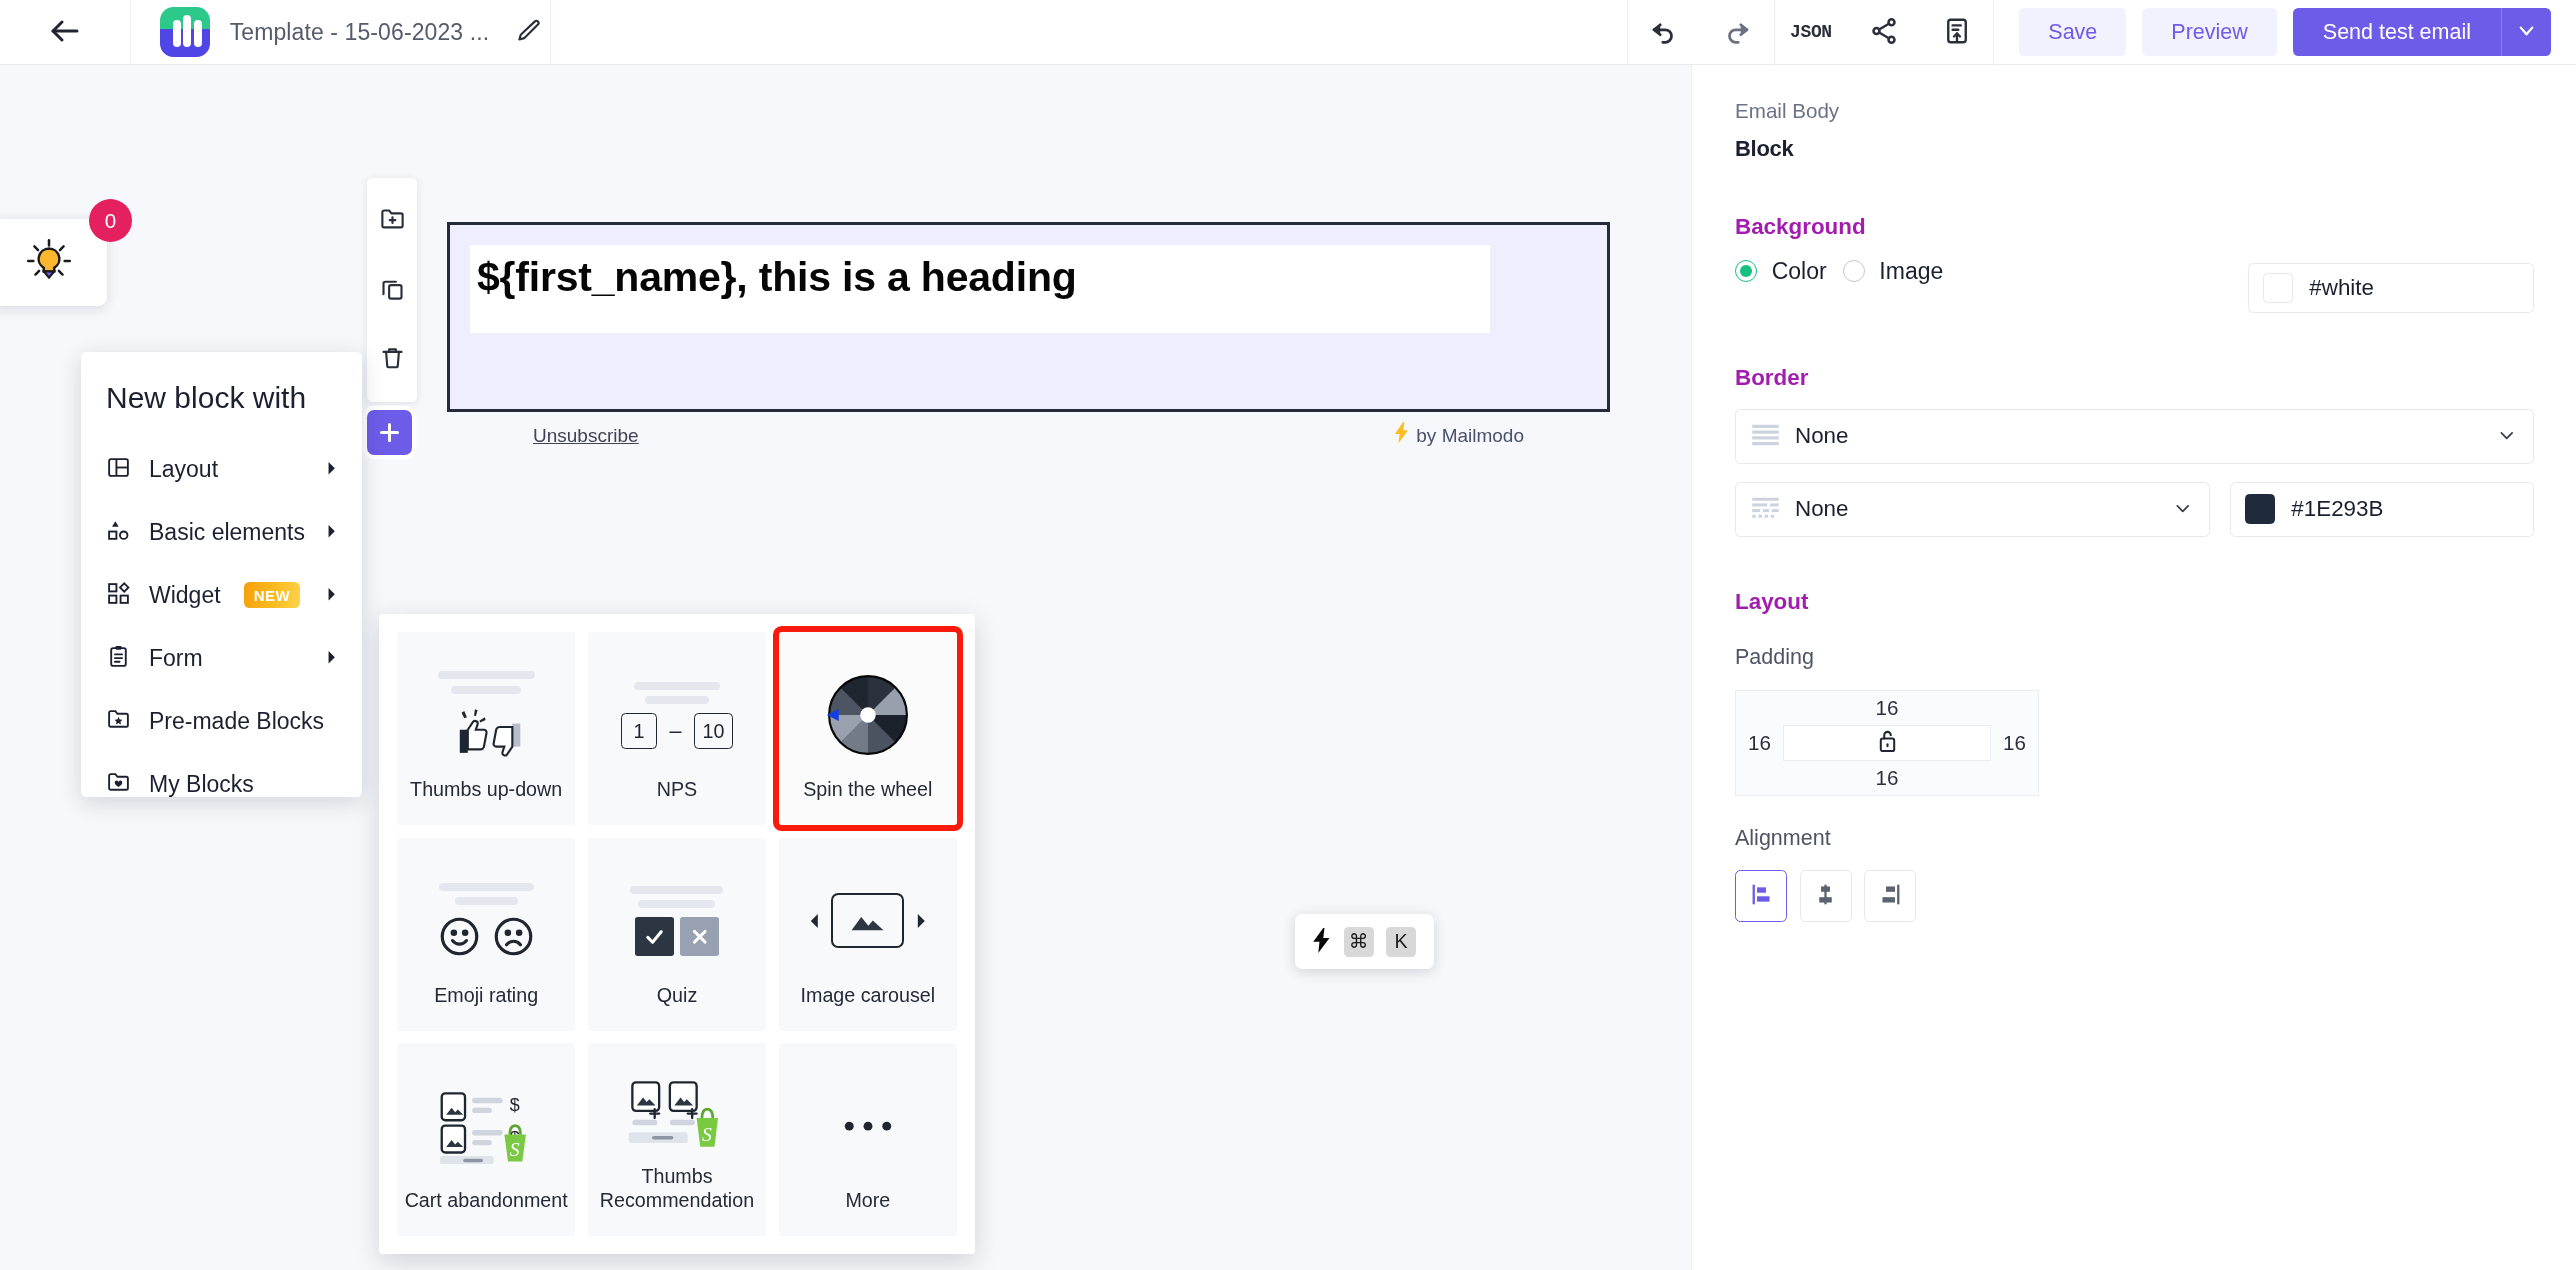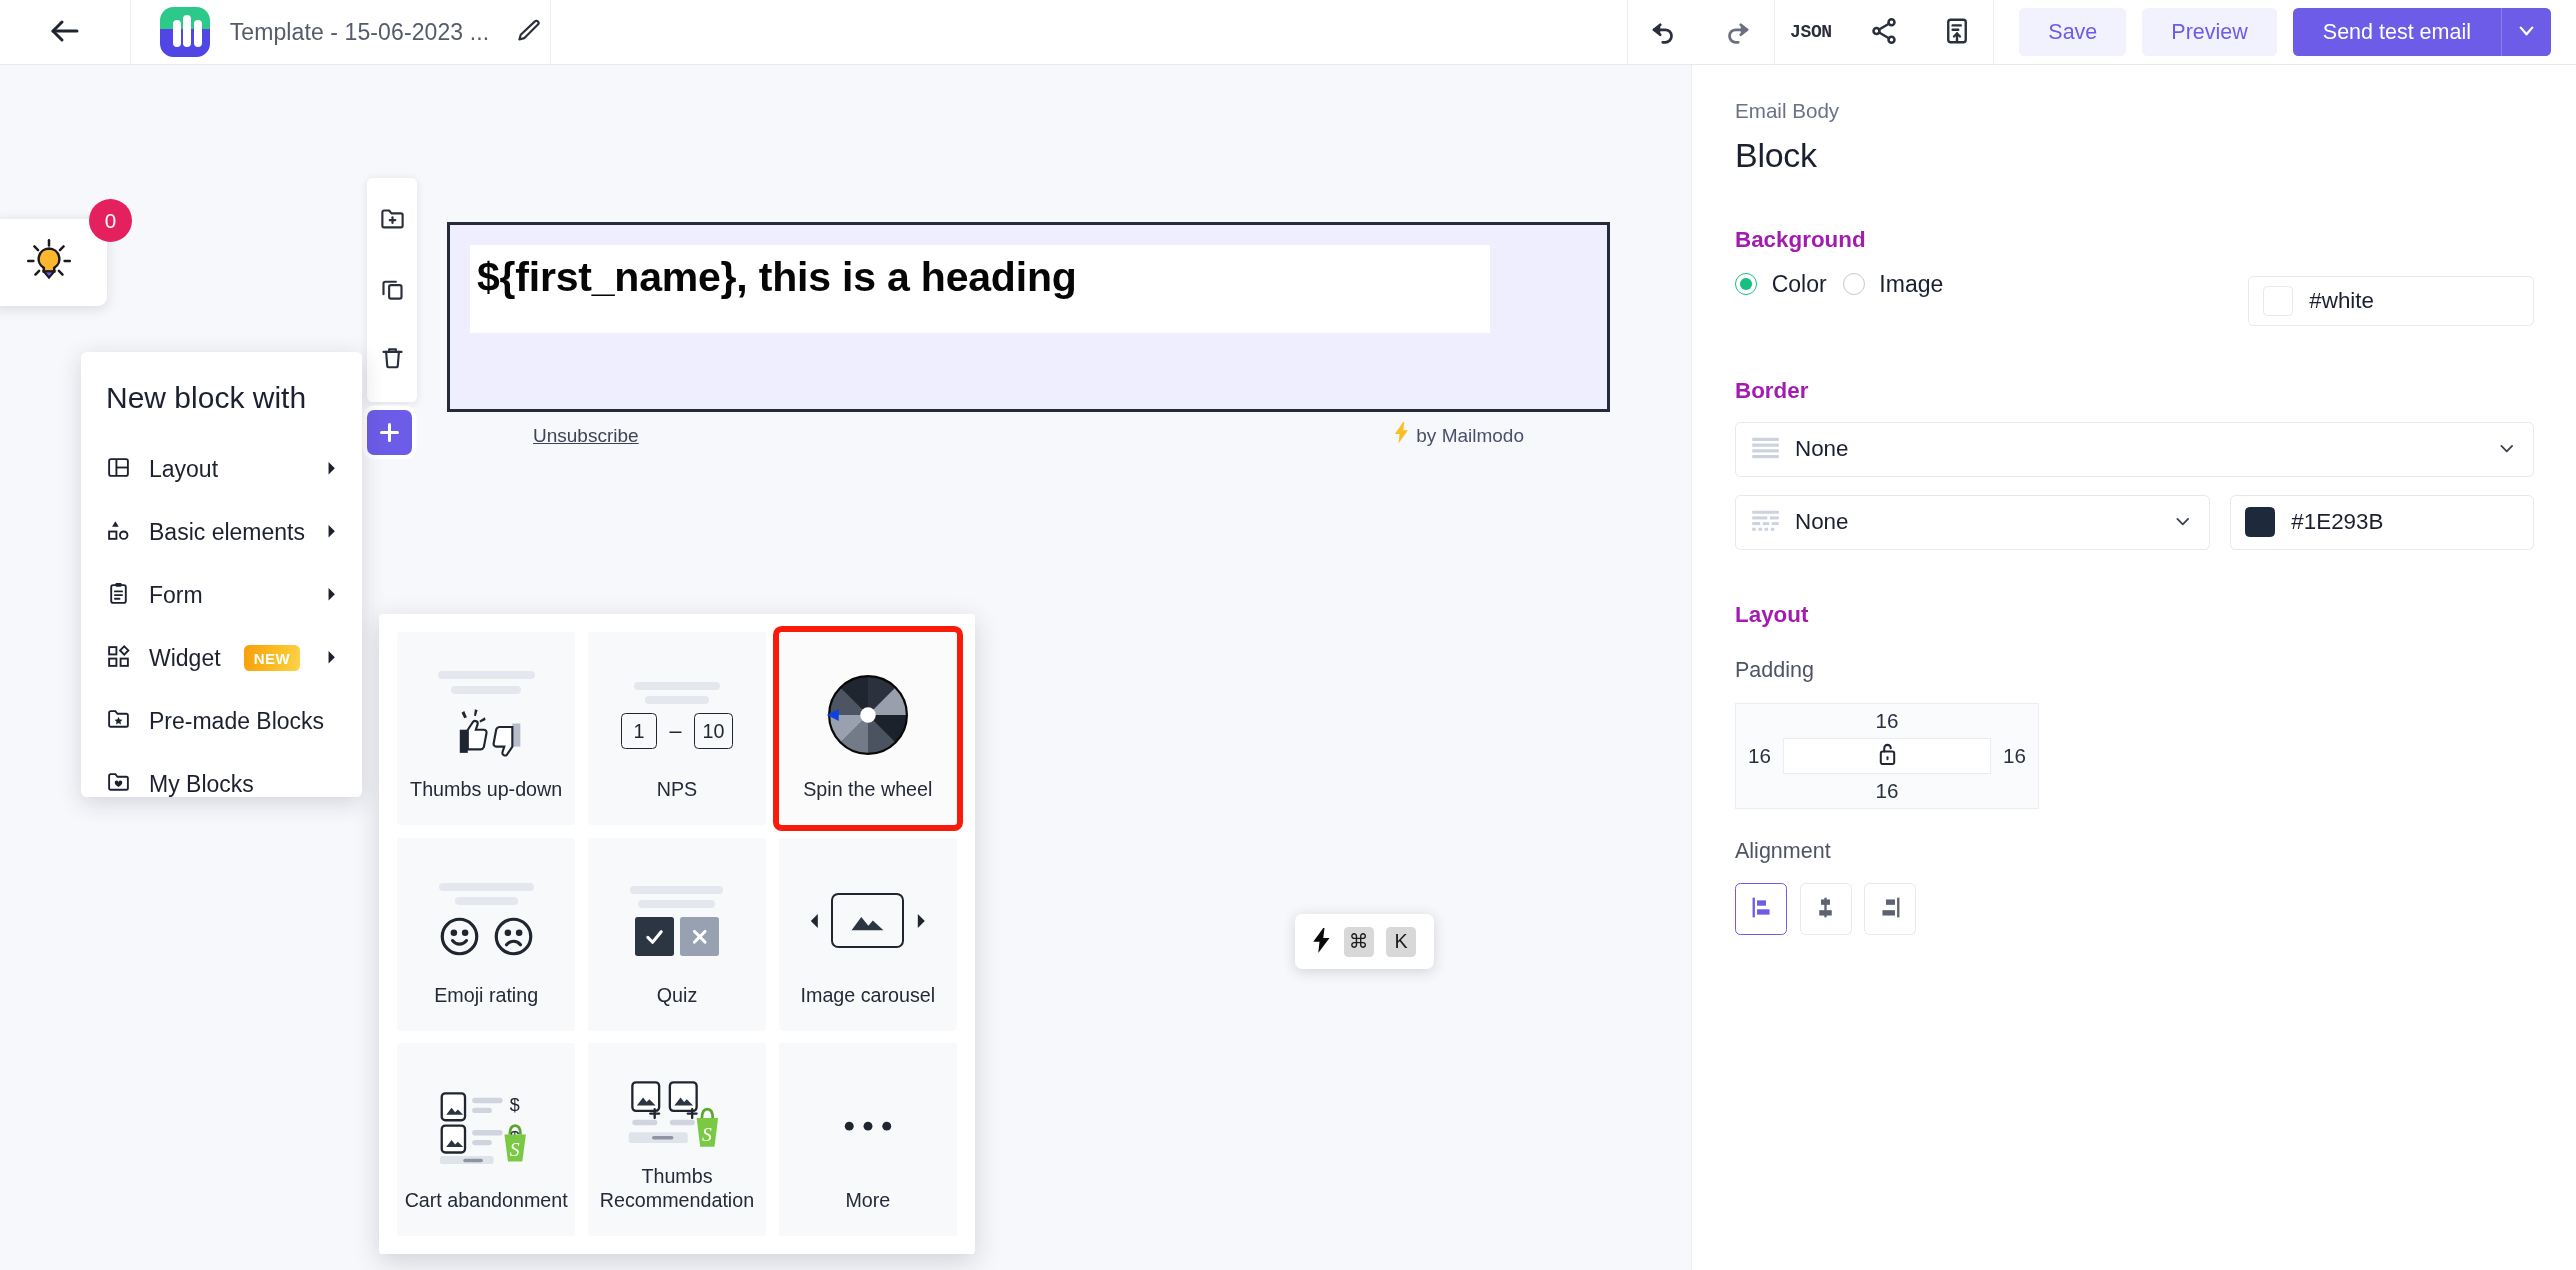--- a/index.html
+++ b/index.html
@@ -232,21 +232,21 @@
     position: absolute; top: 65px; left: 1691px;
     width: 886px; height: 1205px;
     background: #ffffff;
     border-left: 0.9px solid #eceef3;
     padding: 34px 43px 0 43px;
   }
   .crumb {
     font-size: 20.6px; color: #6b7285; 
     cursor: pointer; display: inline-block; margin-bottom: 12.5px;
   }
-  .rp-title { font-size: 34px; font-weight: 400; color: #1b2030; letter-spacing: -0.3px; }
+  .rp-title { font-size: 22px; font-weight: 700; color: #1b2030; letter-spacing: -0.3px; }
   .rp-section { font-size: 22.4px; font-weight: 700; color: #a21caf; margin-top: 52px; }
   .rp-sub     { font-size: 21.5px; color: #4e5466; margin-top: 30px; }
 
   .bg-row {
     display: flex; align-items: flex-start; margin-top: 18px;
     justify-content: space-between;
   }
   .radios { display: flex; flex-direction: row; gap: 16px; }
   .radio { display: flex; align-items: center; gap: 14.3px; cursor: pointer; }
   .radio .dot {
@@ -515,47 +515,47 @@
     <span class="mi-label">Basic elements</span>
     <span class="mi-caret">
       <svg width="14.3" height="14.3" viewBox="0 0 12 16">
           <path d="M2 1l7 7-7 7z" fill="#1c2030"></path>
         </svg>
     </span>
   </div>
 
   <div class="menu-item">
     <span>
+      <svg width="25" height="25" viewBox="0 0 24 24" fill="none" stroke="#1c2030" stroke-width="1.8">
+          <rect x="3" y="3" width="7" height="7"></rect>
+          <rect x="3" y="14" width="7" height="7"></rect>
+          <rect x="14" y="14" width="7" height="7"></rect>
+          <path d="M17.5 2.2l4 4-4 4-4-4z"></path>
+        </svg>
+    </span>
+    <span class="mi-label">Widget</span>
+    <span class="badge-new">NEW</span>
+    <span class="mi-caret">
+      <svg width="14.3" height="14.3" viewBox="0 0 12 16">
+          <path d="M2 1l7 7-7 7z" fill="#1c2030"></path>
+        </svg>
+    </span>
+  </div>
+
+  <div class="menu-item">
+    <span>
       <svg width="25" height="25" viewBox="0 0 24 24" fill="none" stroke="#1c2030" stroke-width="1.8" stroke-linecap="round">
           <rect x="5" y="4" width="14" height="17" rx="1.8"></rect>
           <rect x="9" y="2" width="6" height="3.4" rx="1" fill="#1c2030" stroke="none"></rect>
           <line x1="8.6" y1="10" x2="15.4" y2="10"></line>
           <line x1="8.6" y1="13.5" x2="15.4" y2="13.5"></line>
           <line x1="8.6" y1="17" x2="13" y2="17"></line>
         </svg>
     </span>
     <span class="mi-label">Form</span>
-    <span class="mi-caret">
-      <svg width="14.3" height="14.3" viewBox="0 0 12 16">
-          <path d="M2 1l7 7-7 7z" fill="#1c2030"></path>
-        </svg>
-    </span>
-  </div>
-
-  <div class="menu-item">
-    <span>
-      <svg width="25" height="25" viewBox="0 0 24 24" fill="none" stroke="#1c2030" stroke-width="1.8">
-          <rect x="3" y="3" width="7" height="7"></rect>
-          <rect x="3" y="14" width="7" height="7"></rect>
-          <rect x="14" y="14" width="7" height="7"></rect>
-          <path d="M17.5 2.2l4 4-4 4-4-4z"></path>
-        </svg>
-    </span>
-    <span class="mi-label">Widget</span>
-    <span class="badge-new">NEW</span>
     <span class="mi-caret">
       <svg width="14.3" height="14.3" viewBox="0 0 12 16">
           <path d="M2 1l7 7-7 7z" fill="#1c2030"></path>
         </svg>
     </span>
   </div>
 
   <div class="menu-item">
     <span>
       <svg width="25" height="25" viewBox="0 0 24 24" fill="none" stroke="#1c2030" stroke-width="1.8">

